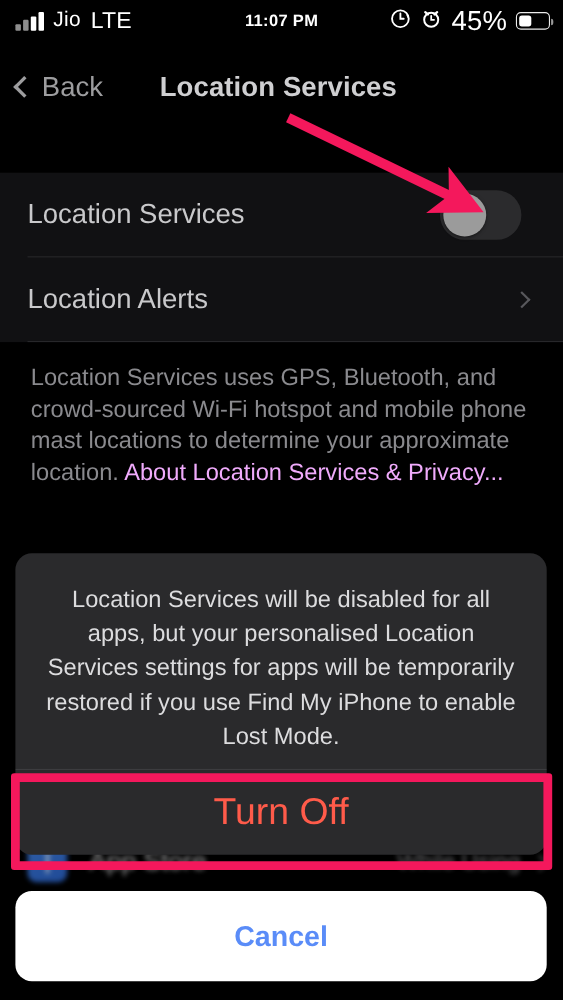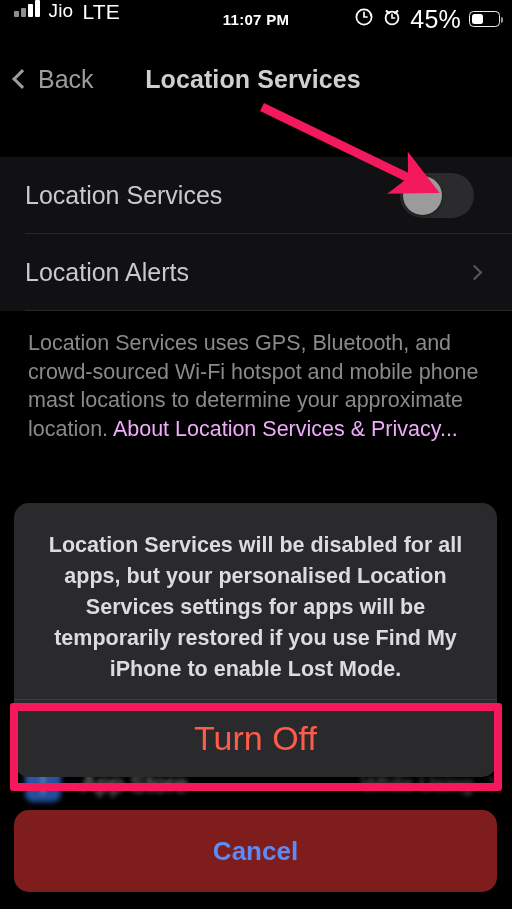--- a/index.html
+++ b/index.html
@@ -9,21 +9,21 @@
     font-family:"Liberation Sans", sans-serif;
     overflow:hidden;
   }
   #screen { position:relative; width:512px; height:909px; background:#000; }
 
   
   .statusbar {
     position:absolute; left:0; top:0; width:512px; height:38px;
     display:flex; align-items:center; color:#fff;
   }
-  .sb-left { position:absolute; left:14px; top:0; height:38px; display:flex; align-items:flex-start; gap:9px; }
+  .sb-left { position:absolute; left:14px; top:0; height:38px; display:flex; align-items:center; gap:9px; }
   .bars { display:flex; align-items:flex-end; gap:2.5px; height:17px; }
   .bars i { display:block; width:4.5px; border-radius:1px; background:#fff; }
   .bars i:nth-child(1){ height:6px;  background:#8e8e8e; }
   .bars i:nth-child(2){ height:9.5px; background:#8e8e8e; }
   .bars i:nth-child(3){ height:13px; background:#fff; }
   .bars i:nth-child(4){ height:17px; background:#fff; }
   .carrier { font-size:19px; letter-spacing:.2px; }
   .radio   { font-size:21px; letter-spacing:.2px; }
   .sb-clock {
     position:absolute; left:0; right:0; top:0; height:38px;
@@ -112,31 +112,31 @@
   .bg-row .appstate { font-size:21px; color:#8c8c90; margin-right:12px; }
   .bg-row .chev-r { border-color:#6a6a6e; margin-right:2px; }
 
   
   .alert {
     position:absolute; left:14px; top:503px; width:483px;
     background:#2a2a2c; border-radius:15px; overflow:hidden;
   }
   .alert-msg {
     padding:27px 26px 14px 26px; text-align:center;
-    font-size:21.5px; line-height:31px; color:#dcdcde;font-weight:bold;
+    font-size:21.5px; line-height:31px; color:#dcdcde;
   }
   .alert-divider { height:1px; background:#3c3c3f; }
   .alert-action {
     height:77px; display:flex; align-items:center; justify-content:center;
     font-size:34px; color:#ff5b4a;
   }
 
   .cancel-btn {
     position:absolute; left:14px; top:810px; width:483px; height:82px;
-    background:#7f1d1d; border-radius:15px;
+    background:#ffffff; border-radius:15px;
     display:flex; align-items:center; justify-content:center;
     font-size:26px; font-weight:bold; color:#5a8cf8;
   }
 
   
   .ann-arrow { position:absolute; left:0; top:0; width:512px; height:909px; pointer-events:none; }
   .ann-box {
     position:absolute; left:10px; top:703px; width:492px; height:88px;
     border:8px solid #f4185c; border-radius:3px; pointer-events:none;
   }

